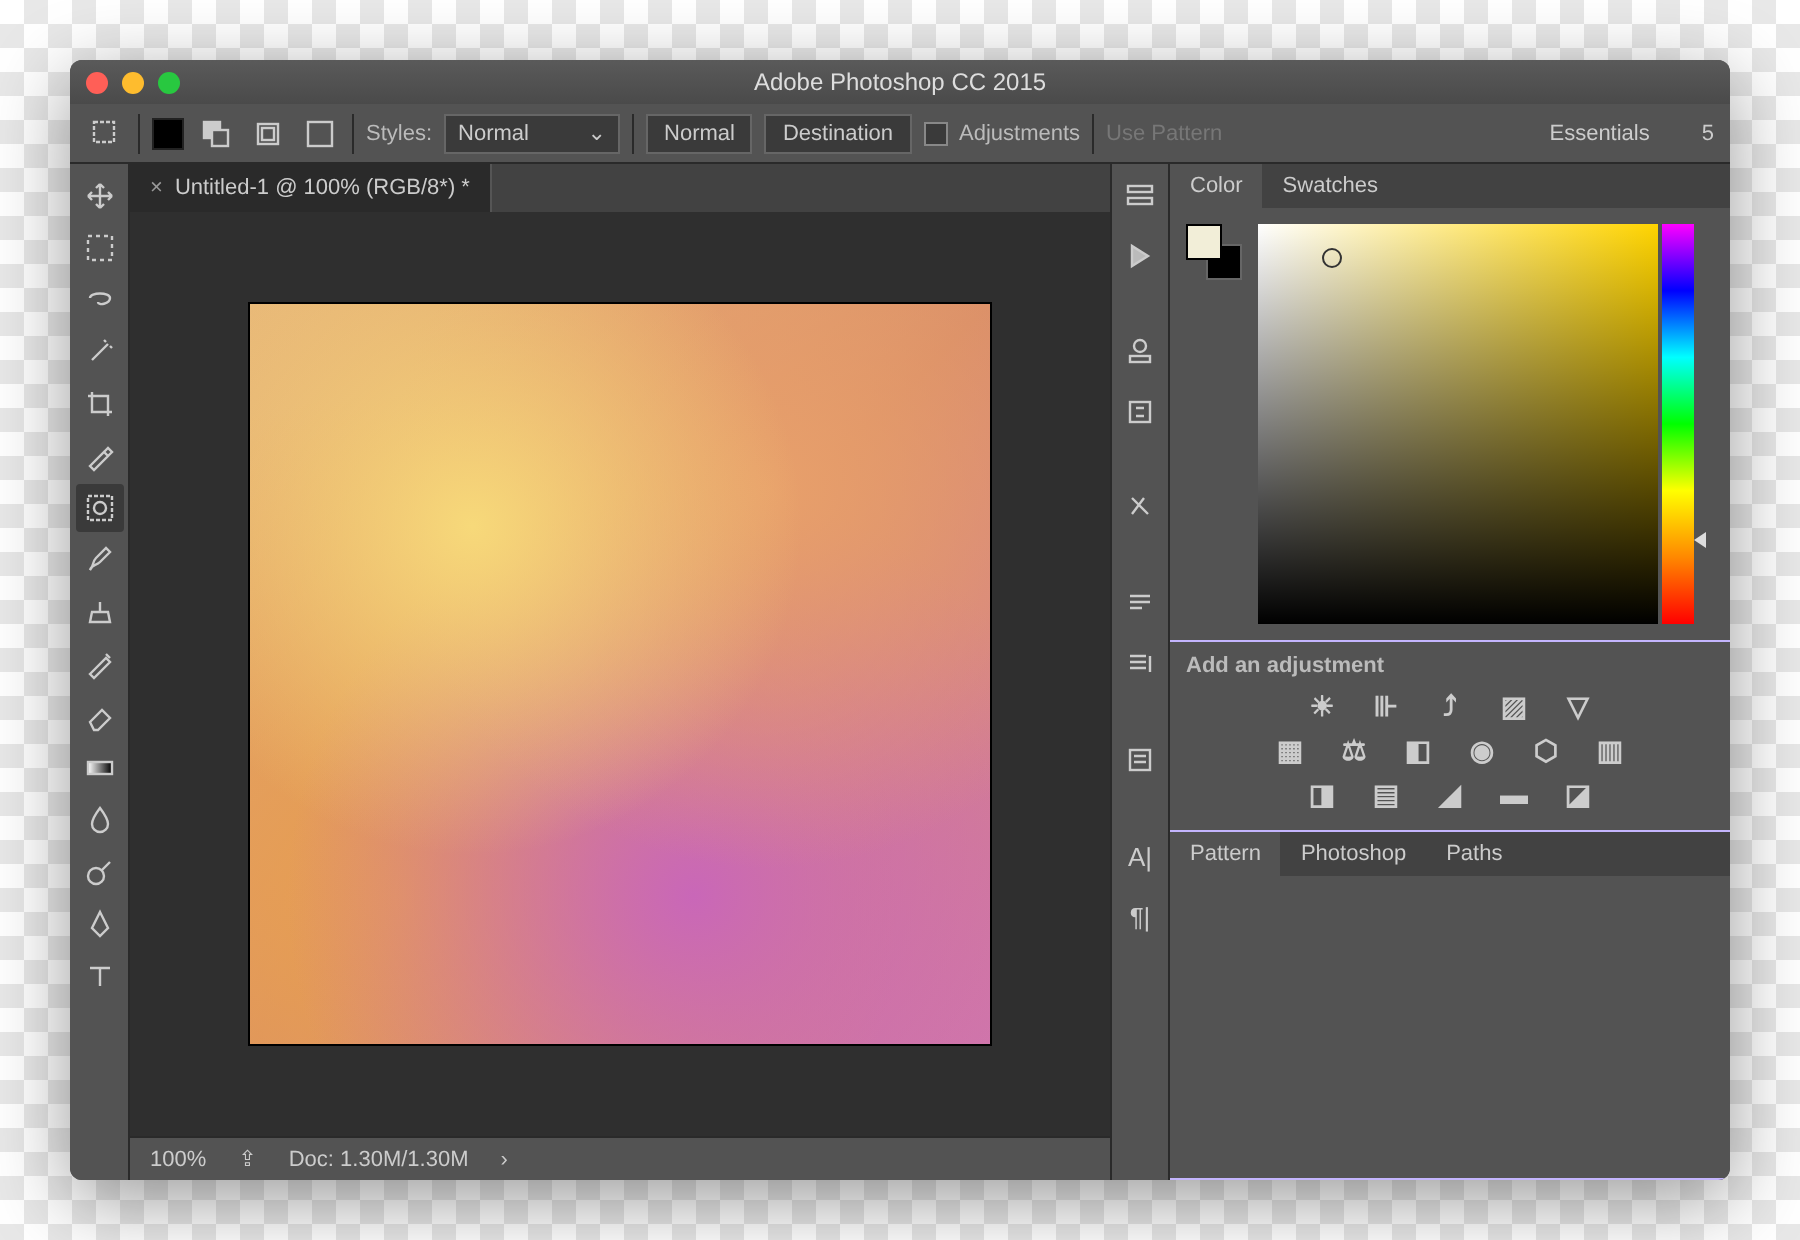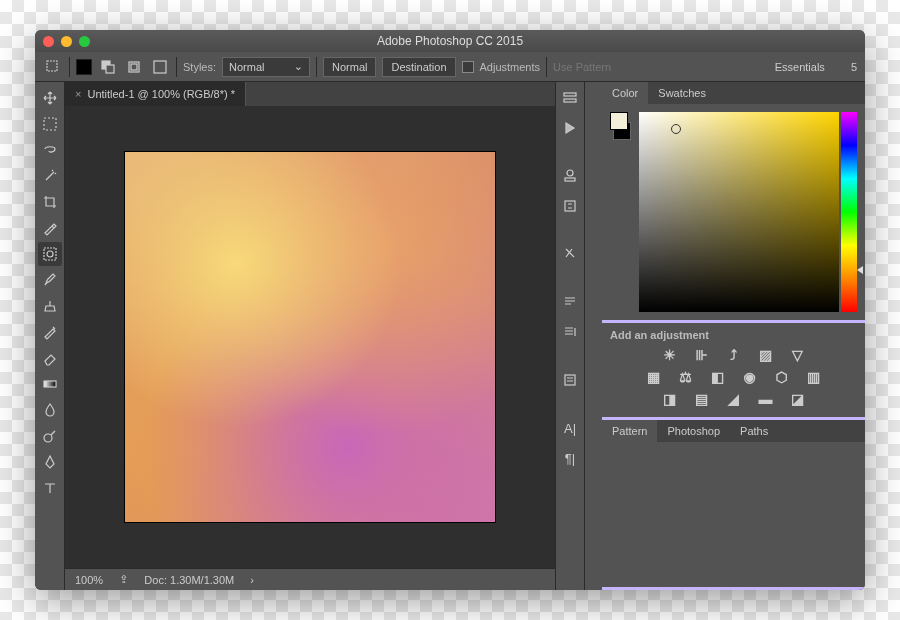--- a/index.html
+++ b/index.html
@@ -32,21 +32,21 @@
   radial-gradient(circle at 30% 30%,#f7d97a 0%,rgba(247,217,122,0) 45%),
   radial-gradient(circle at 70% 25%,#e8a06b 0%,rgba(232,160,107,0) 50%),
   radial-gradient(circle at 60% 80%,#c967b8 0%,rgba(201,103,184,0) 55%),
   radial-gradient(circle at 20% 80%,#e8a050 0%,rgba(232,160,80,0) 60%),
   linear-gradient(135deg,#e8b878,#d88c68,#d178a8);
   box-shadow:0 0 0 1px #000;}
 .statusbar{height:22px;background:#535353;border-top:1px solid #2a2a2a;display:flex;align-items:center;padding:0 10px;gap:16px;color:#bbb;}
 .iconstrip{width:30px;background:#535353;border-left:1px solid #2a2a2a;border-right:1px solid #2a2a2a;display:flex;flex-direction:column;align-items:center;padding-top:6px;gap:10px;}
 .istripi{width:20px;height:20px;display:flex;align-items:center;justify-content:center;color:#bbb;}
 .panels{width:280px;background:#535353;display:flex;flex-direction:column;}
-.panel{border-bottom:3px solid #c4b5fd;margin-left:17px;}
+.panel{border-bottom:1px solid #c4b5fd;}
 .ptabs{height:22px;background:#424242;display:flex;align-items:center;}
 .ptab{padding:0 10px;height:22px;display:flex;align-items:center;color:#999;}
 .ptab.active{background:#535353;color:#ddd;}
 .colorpanel{padding:8px;display:flex;gap:8px;}
 .fgbg{width:28px;height:28px;position:relative;}
 .fg{width:18px;height:18px;background:#f2eed8;border:1px solid #000;position:absolute;top:0;left:0;}
 .bgc{width:18px;height:18px;background:#000;border:1px solid #666;position:absolute;bottom:0;right:0;}
 .picker{display:flex;gap:2px;}
 .satval{width:200px;height:200px;position:relative;background:linear-gradient(to top,#000,rgba(0,0,0,0)),linear-gradient(to right,#fff,#ffd400);}
 .satval .ind{position:absolute;top:12px;left:32px;width:10px;height:10px;border:1px solid #333;border-radius:50%;}

